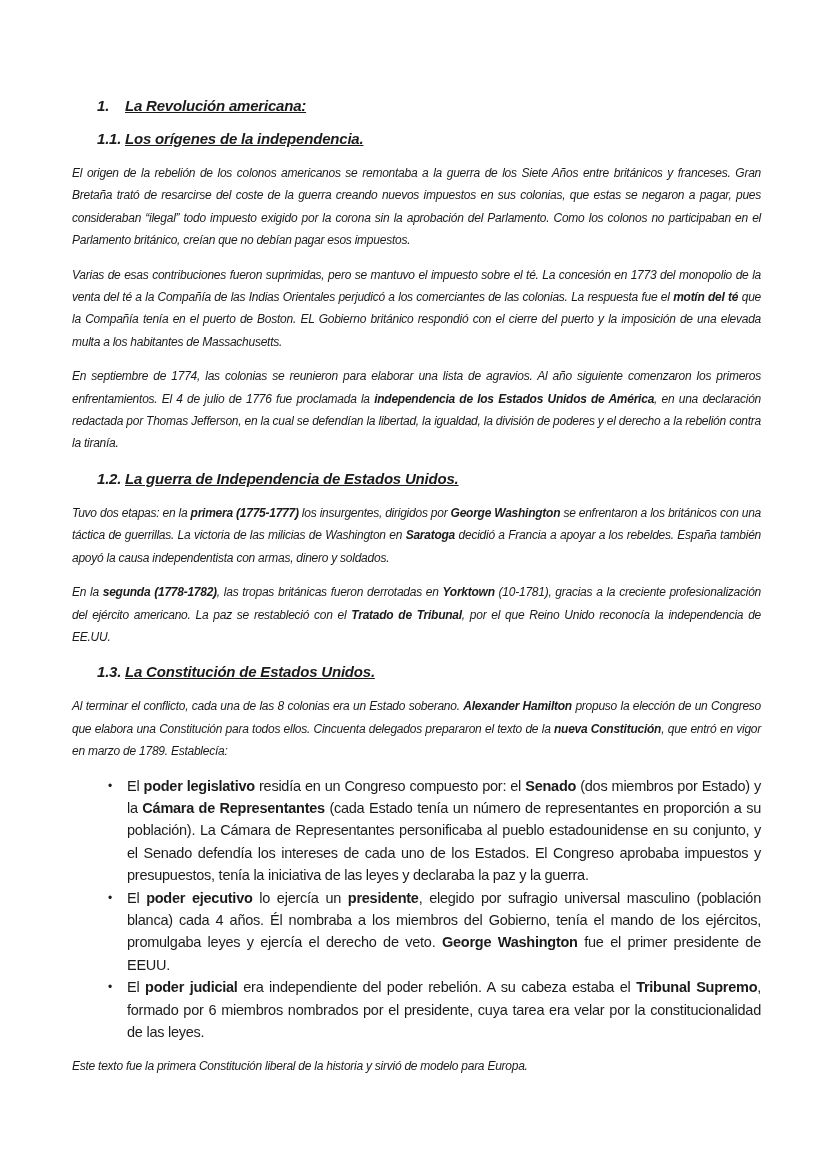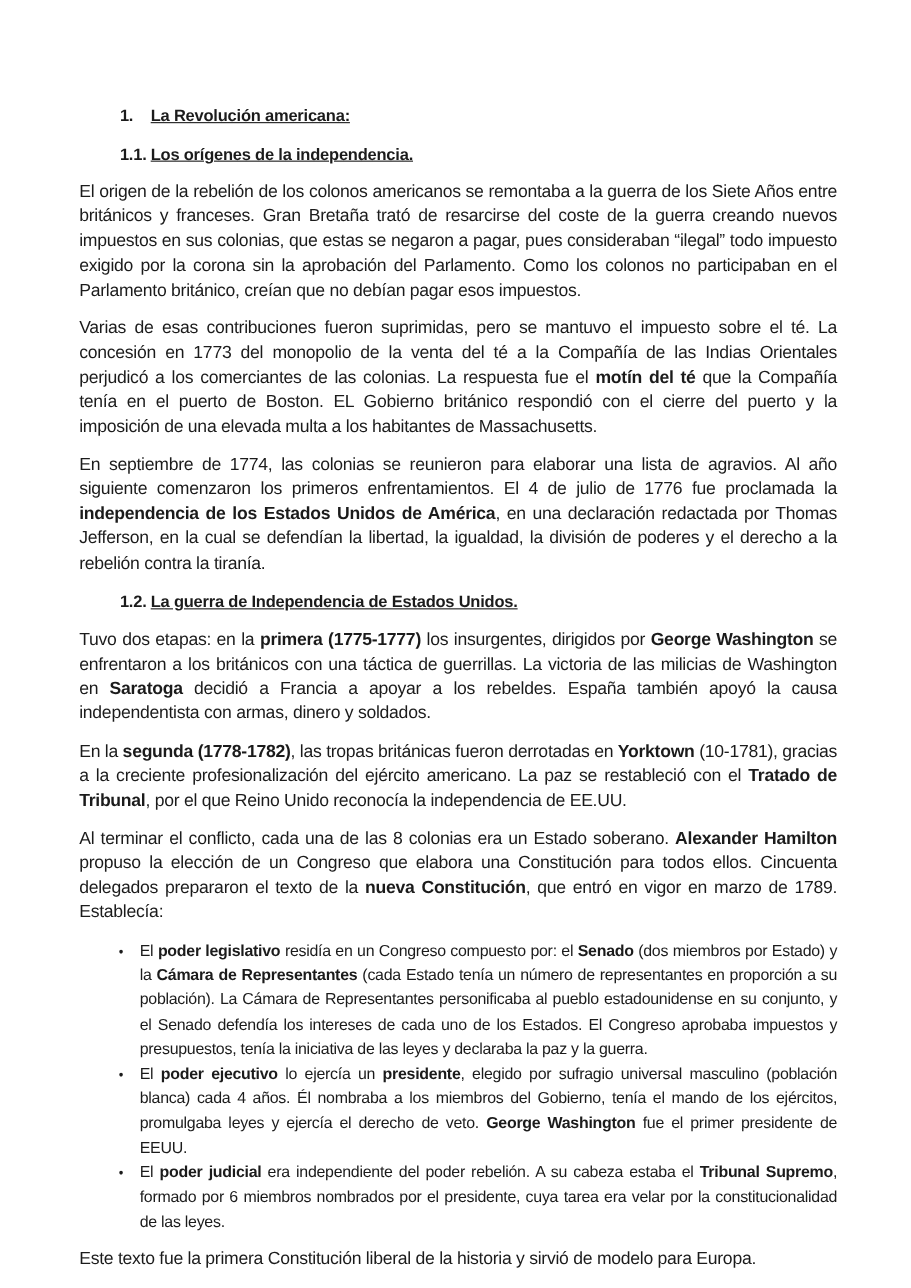--- a/index.html
+++ b/index.html
@@ -20,39 +20,41 @@
     position: absolute;
     left: 72px;
     top: 94px;
     width: 689px;
   }
   .heading {
     font-weight: bold;
     font-size: 15px;
     line-height: 23px;
     letter-spacing: -0.2px;
-    margin: 12px;
+    margin: 0;
+    font-style: italic;
   }
   .heading .num {
     display: inline-block;
     margin-left: 25px;
     min-width: 28px;
   }
   .heading.level1 .num { min-width: 28px; }
   .heading.level2 .num { min-width: 28px; }
   .heading .htext {
     text-decoration: underline;
   }
   .heading + .para { margin-top: 12px; }
   .para {
-    font-size: 16px;
+    font-size: 12px;
     line-height: 22.4px;
     letter-spacing: -0.25px;
     text-align: justify;
     margin: 0 0 12px 0;
+    font-style: italic;
   }
   .para:last-child { margin-bottom: 0; }
   .para + .heading, .bullets + .para { margin-top: 12px; }
   .heading { margin-top: 10px; }
   .heading:first-child { margin-top: 0; }
   .bullets {
     margin: 0 0 12px 0;
   }
   .bullet-item {
     position: relative;
@@ -76,20 +78,21 @@
 <div class="page">
   <div class="content">
       <div class="heading level1"><span class="num">1.</span><span class="htext">La Revolución americana:</span></div>
       <div class="heading level2"><span class="num">1.1.</span><span class="htext">Los orígenes  de la independencia.</span></div>
       <p class="para"><span>El origen de la rebelión de los colonos americanos se remontaba a la guerra de los Siete Años entre británicos y franceses. Gran Bretaña trató de resarcirse del coste de la guerra creando nuevos impuestos en sus colonias, que estas se negaron a pagar, pues consideraban “ilegal” todo impuesto exigido por la corona sin la aprobación del Parlamento. Como los colonos no participaban en el Parlamento británico, creían que no debían pagar esos impuestos.</span></p>
       <p class="para"><span>Varias de esas contribuciones fueron suprimidas, pero se mantuvo el impuesto sobre el té. La concesión en 1773 del monopolio de la venta del té a la Compañía de las Indias Orientales perjudicó a los comerciantes de las colonias. La respuesta fue el </span><b>motín del té</b><span> que la Compañía tenía en el puerto de Boston. EL Gobierno británico respondió con el cierre del puerto y la imposición de una elevada multa a los habitantes de Massachusetts.</span></p>
       <p class="para"><span>En septiembre de 1774, las colonias se reunieron para elaborar una lista de agravios. Al año siguiente comenzaron los primeros enfrentamientos. El 4 de julio de 1776 fue proclamada la </span><b>independencia de los Estados Unidos de América</b><span>, en una declaración redactada por Thomas Jefferson, en la cual se defendían la libertad, la igualdad, la división de poderes y el derecho a la rebelión contra la tiranía.</span></p>
       <div class="heading level2"><span class="num">1.2.</span><span class="htext">La guerra de Independencia de Estados Unidos.</span></div>
       <p class="para"><span>Tuvo dos etapas: en la </span><b>primera (1775-1777)</b><span> los insurgentes, dirigidos por </span><b>George Washington</b><span> se enfrentaron a los británicos con una táctica de guerrillas. La victoria de las milicias de Washington en </span><b>Saratoga</b><span> decidió a Francia a apoyar a los rebeldes. España también apoyó la causa independentista con armas, dinero y soldados.</span></p>
       <p class="para"><span>En la </span><b>segunda (1778-1782)</b><span>, las tropas británicas fueron derrotadas en </span><b>Yorktown</b><span> (10-1781), gracias a la creciente profesionalización del ejército americano. La paz se restableció con el </span><b>Tratado de Tribunal</b><span>, por el que Reino Unido reconocía la independencia de EE.UU.</span></p>
+      <div class="heading level2"><span class="num">1.3.</span><span class="htext">La Constitución de Estados Unidos.</span></div>
       <p class="para"><span>Al terminar el conflicto, cada una de las 8 colonias era un Estado soberano. </span><b>Alexander Hamilton</b><span> propuso la elección de un Congreso que elabora una Constitución para todos ellos. Cincuenta delegados prepararon el texto de la </span><b>nueva Constitución</b><span>, que entró en vigor en marzo de 1789. Establecía:</span></p>
       <div class="bullets">
         <div class="bullet-item"><span class="dot">•</span><span><span>El </span><b>poder legislativo</b><span> residía en un Congreso compuesto por: el </span><b>Senado</b><span> (dos miembros por Estado) y la </span><b>Cámara de Representantes</b><span> (cada Estado tenía un número de representantes en proporción a su población). La Cámara de Representantes personificaba al pueblo estadounidense en su conjunto, y el Senado defendía los intereses de cada uno de los Estados. El Congreso aprobaba impuestos y presupuestos, tenía la iniciativa de las leyes y declaraba la paz y la guerra.</span></span></div>
         <div class="bullet-item"><span class="dot">•</span><span><span>El </span><b>poder ejecutivo</b><span> lo ejercía un </span><b>presidente</b><span>, elegido por sufragio universal masculino (población blanca) cada 4 años. Él nombraba a los miembros del Gobierno, tenía el mando de los ejércitos, promulgaba leyes y ejercía el derecho de veto. </span><b>George Washington</b><span> fue el primer presidente de EEUU.</span></span></div>
         <div class="bullet-item"><span class="dot">•</span><span><span>El </span><b>poder judicial</b><span> era independiente del poder rebelión. A su cabeza estaba el </span><b>Tribunal Supremo</b><span>, formado por 6 miembros nombrados por el presidente, cuya tarea era velar por la constitucionalidad de las leyes.</span></span></div>
       </div>
       <p class="para"><span>Este texto fue la primera Constitución liberal de la historia y sirvió de modelo para Europa.</span></p>
     </div>
 </div>
 

